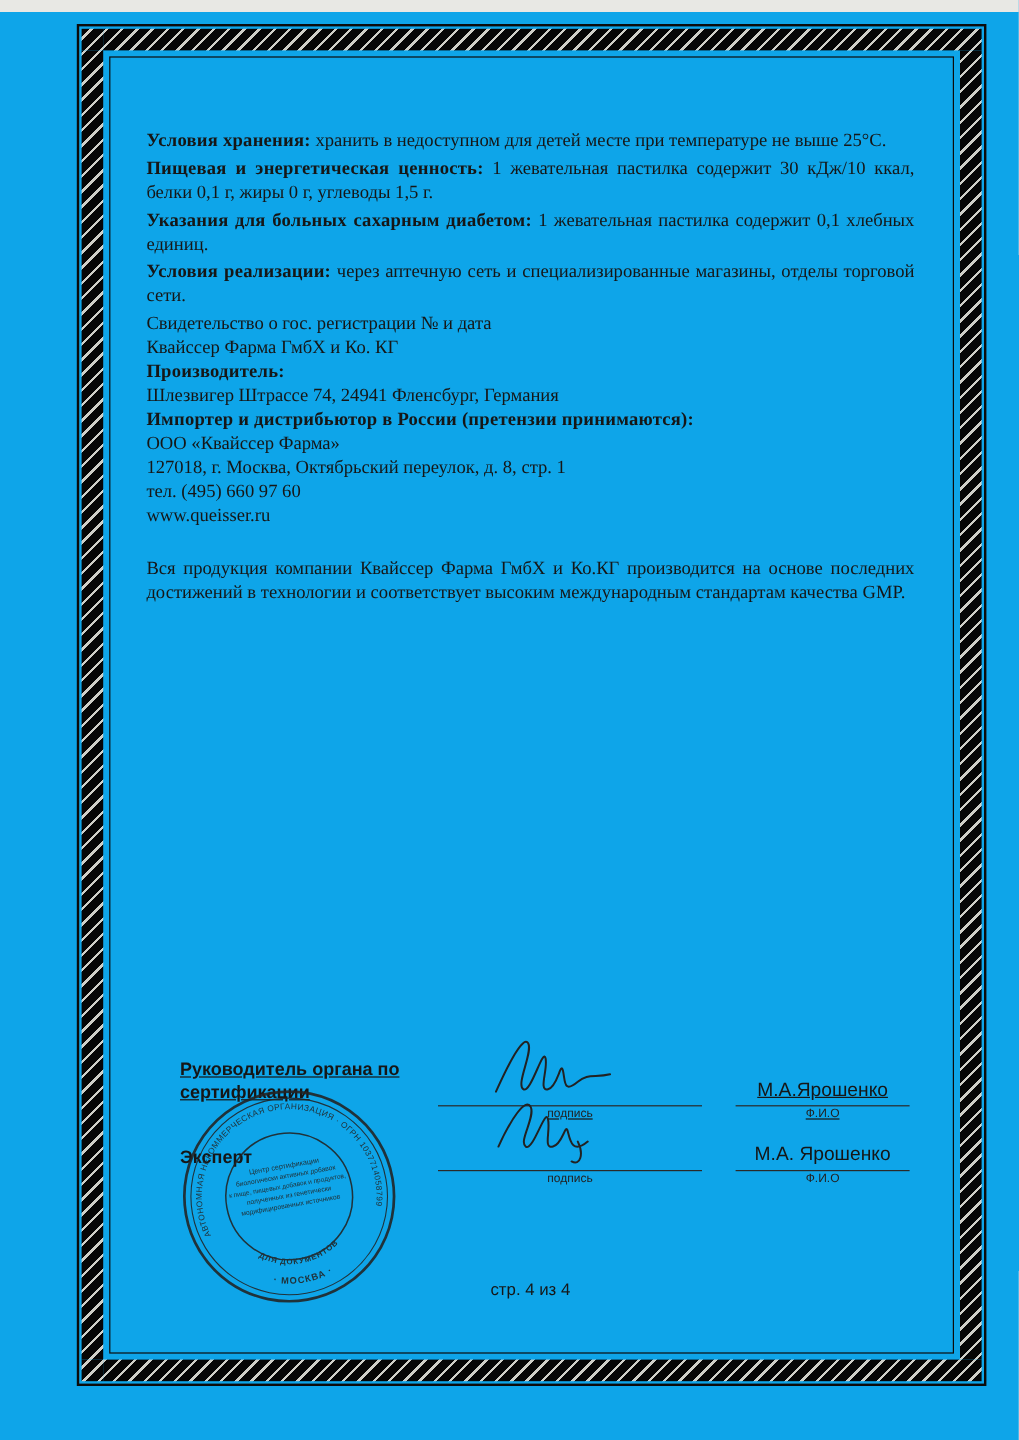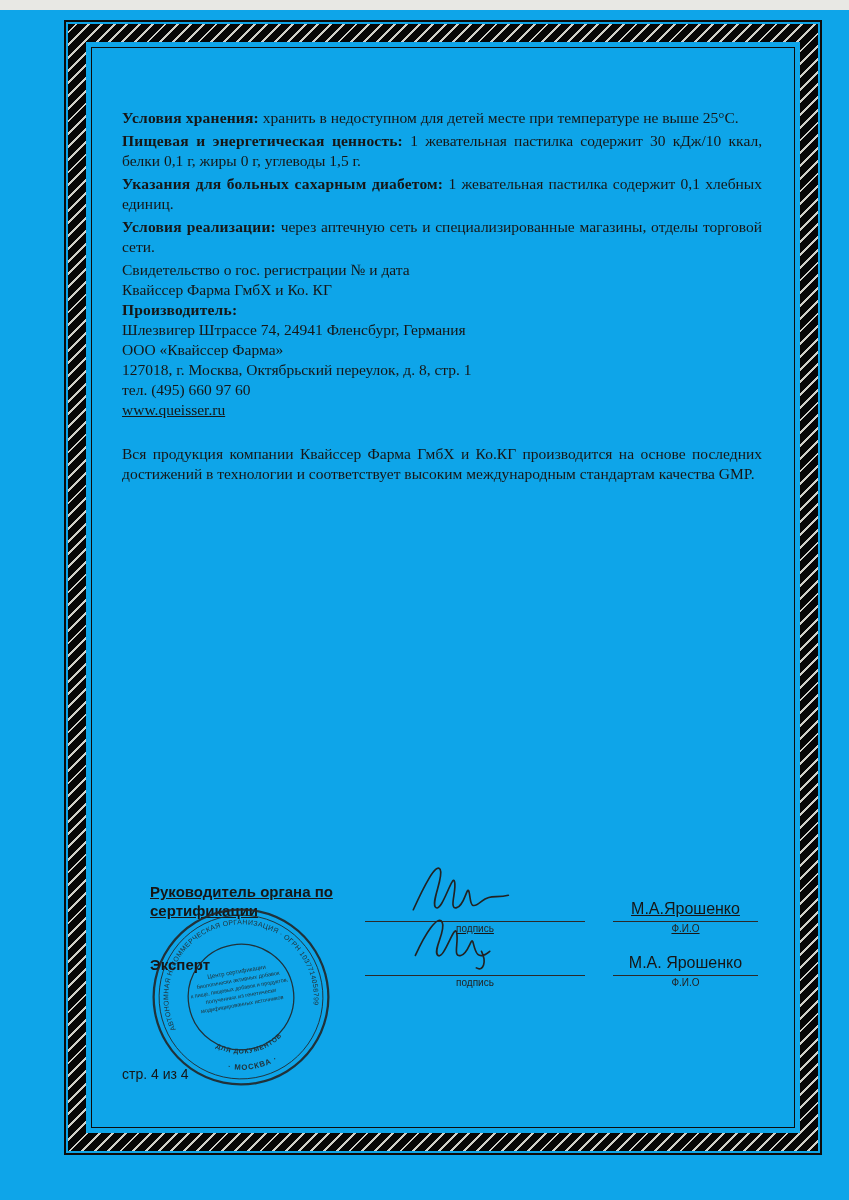--- a/index.html
+++ b/index.html
@@ -14,38 +14,38 @@
   .frame-band  { position:absolute; top:14px; left:68px; right:31px; bottom:59px;
                  border:18px solid #000;
                  border-image: repeating-linear-gradient(135deg,#060606 0 5px,#cfcfc8 5px 7px,#060606 7px 9px) 18; }
   .frame-inner { position:absolute; top:37px; left:91px; right:54px; bottom:82px; border:1.5px solid #0c0c0c; }
 
   .content { position:absolute; left:122px; top:98px; width:640px;
              font-size:15.5px; line-height:20px; }
   .para { margin:0 0 3px; text-align:justify; }
   .para b, .bold { font-weight:bold; letter-spacing:0.2px; }
   .line { margin:0; }
-  .url { text-decoration:underline; }
+  .url { }
   .gmp { margin-top:24px; text-align:justify; }
 
   .sig-row { position:absolute; left:150px; width:612px; display:flex; align-items:flex-end;
              font-family:"Liberation Sans", sans-serif; }
   .sig-role { width:215px; font-weight:bold; font-size:15px; line-height:19px; padding-bottom:14px; }
   .sig-mid  { width:220px; margin-right:28px; position:relative; }
   .scribble { position:absolute; left:36px; bottom:16px; width:130px; height:62px; }
   .sig-line { border-bottom:1.5px solid #2a2a2a; height:14px; }
   .sig-caption { font-size:10px; text-align:center; color:#222; padding-top:1px; }
   .sig-right { width:145px; }
   .sig-name { font-size:16px; text-align:center; padding-bottom:3px; }
 
   .stamp { position:absolute; left:150px; top:896px; width:182px; height:182px;
            transform:rotate(-10deg); opacity:0.88; }
   .stamp text, .stamp textPath { fill:#232323; font-family:"Liberation Sans", sans-serif; }
 
-  .footer { position:absolute; left:122px; top:1056px; width:640px; 
+  .footer { position:absolute; left:122px; top:1056px; width:640px; text-align:center;
             font-family:"Liberation Sans", sans-serif; font-size:14px; }
 </style>
 </head>
 <body>
 
 <div class="page">
 
   <div class="frame-outer"></div>
   <div class="frame-band"></div>
   <div class="frame-inner"></div>
@@ -53,20 +53,21 @@
   <div class="content">
     <p class="para"><b>Условия хранения:</b><span> хранить в недоступном для детей месте при температуре не выше 25°С.</span></p>
     <p class="para"><b>Пищевая и энергетическая ценность:</b><span> 1 жевательная пастилка содержит 30 кДж/10 ккал, белки 0,1 г, жиры 0 г, углеводы 1,5 г.</span></p>
     <p class="para"><b>Указания для больных сахарным диабетом:</b><span> 1 жевательная пастилка содержит 0,1 хлебных единиц.</span></p>
     <p class="para"><b>Условия реализации:</b><span> через аптечную сеть и специализированные магазины, отделы торговой сети.</span></p>
 
     <p class="line">Свидетельство о гос. регистрации № и дата</p>
     <p class="line">Квайссер Фарма ГмбХ и Ко. КГ</p>
     <p class="line bold">Производитель:</p>
     <p class="line">Шлезвигер Штрассе 74, 24941 Фленсбург, Германия</p>
+    <p class="line bold">Импортер и дистрибьютор в России (претензии принимаются):</p>
     <p class="line">ООО «Квайссер Фарма»</p>
     <p class="line">127018, г. Москва, Октябрьский переулок, д. 8, стр. 1</p>
     <p class="line">тел. (495) 660 97 60</p>
     <p class="line url">www.queisser.ru</p>
 
     <p class="gmp">Вся продукция компании Квайссер Фарма ГмбХ и Ко.КГ производится на основе последних достижений в технологии и соответствует высоким международным стандартам качества GMP.</p>
   </div>
 
   <div class="sig-row" style="top:872px;text-decoration:underline;">
     <div class="sig-role">Руководитель органа по сертификации</div>

